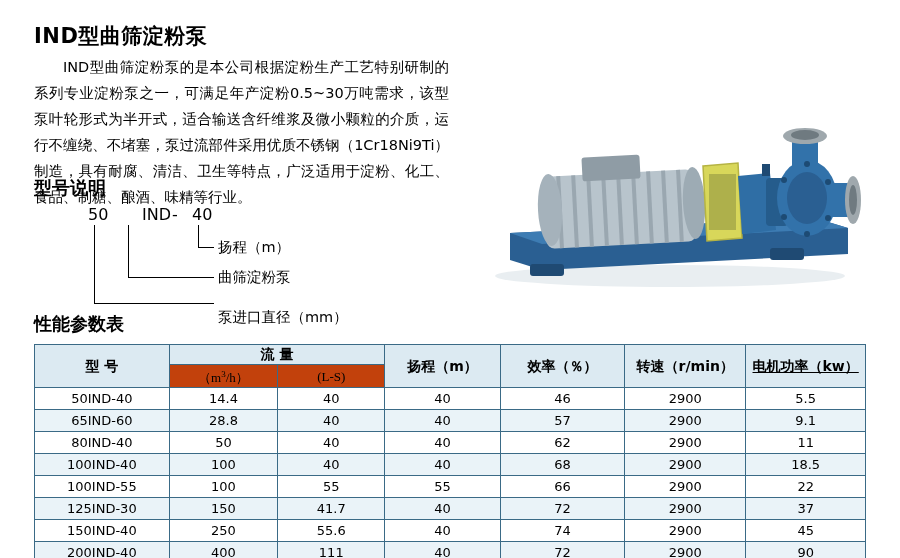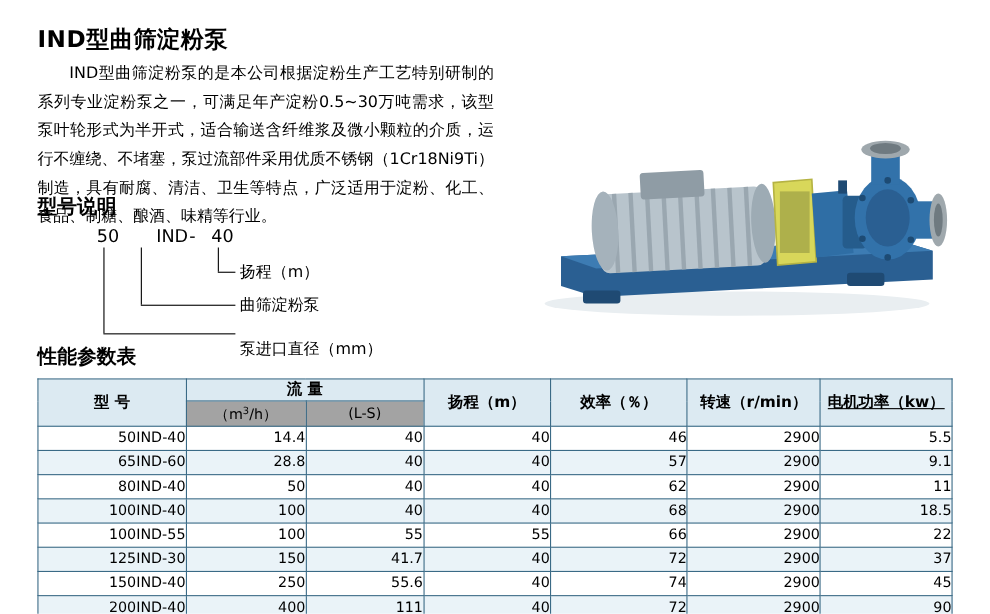--- a/index.html
+++ b/index.html
@@ -103,25 +103,26 @@
     font-weight: normal;
   }
   table.params thead th {
     background: #dceaf2;
     font-weight: bold;
     font-size: 14px;
   }
   table.params thead th.sub {
     font-weight: normal;
     font-size: 13px;
-    background: #a3a3a3;
+    background: #c2410c;
+    font-family: Liberation Serif, serif;
   }
   table.params tbody tr:nth-child(odd) { background: #ffffff; }
   table.params tbody tr:nth-child(even) { background: #eaf3f8; }
-  table.params tbody td { height: 21px; line-height: 21px; text-align: right; }
+  table.params tbody td { height: 21px; line-height: 21px; }
   .col-model { width: 140px; }
   .col-flow  { width: 112px; }
   .col-head  { width: 120px; }
   .col-eff   { width: 130px; }
   .col-speed { width: 124px; }
   .col-power { width: 124px; text-decoration: underline; }
   sup { font-size: 9px; }
 </style>
 </head>
 <body>

